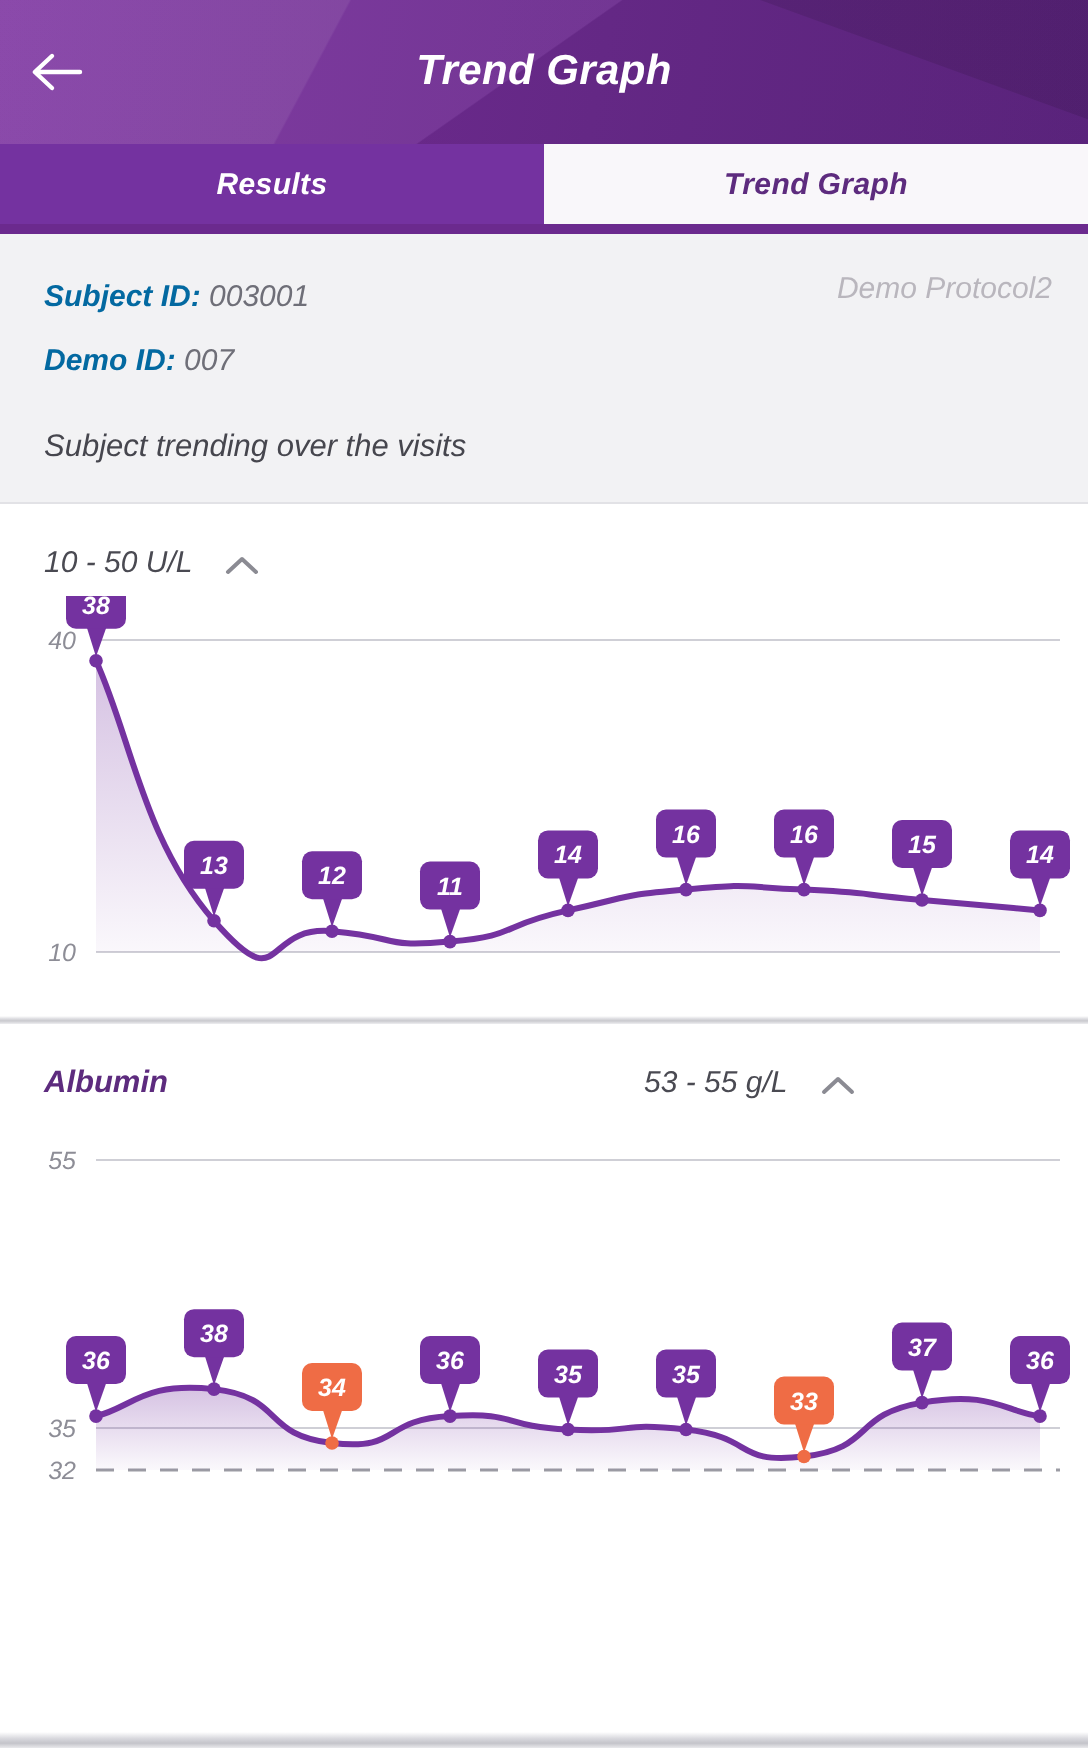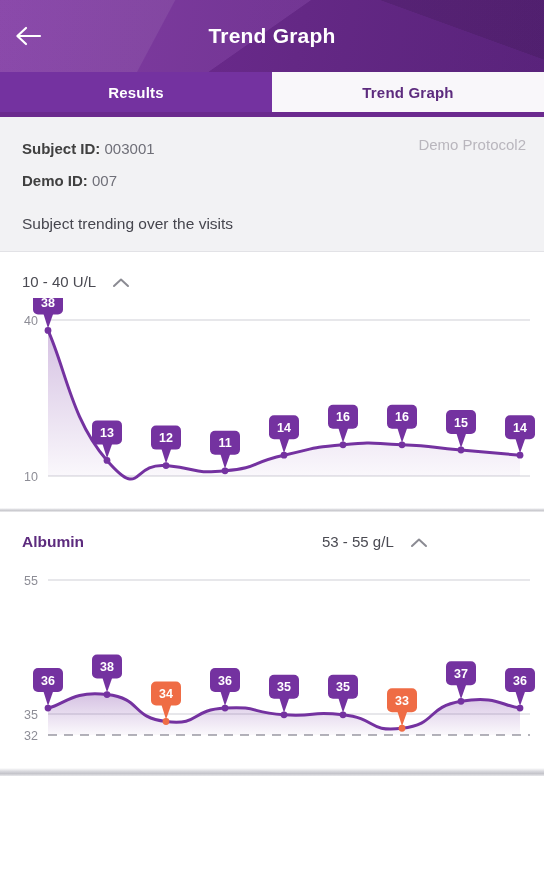--- a/index.html
+++ b/index.html
@@ -2,21 +2,21 @@
 <html><head>
 <meta charset="utf-8">
 <style>
   * { box-sizing: border-box; margin: 0; padding: 0; }
   html, body {
     width: 544px; height: 874px;
     font-family: "Liberation Sans", sans-serif;
     background: #ffffff;
     overflow: hidden;
   }
-  .app { position: relative; width: 544px; height: 776px; background:#fff; }
+  .app { position: relative; width: 544px; height: 874px; background:#fff;font-style:italic; }
 
   
   .header {
     position: relative;
     height: 72px;
     background: #6b2a8e;
     background-image:
       linear-gradient(118deg, rgba(255,255,255,0.075) 0%, rgba(255,255,255,0.075) 30%, rgba(0,0,0,0.0) 30.2%),
       linear-gradient(200deg, rgba(0,0,0,0.10) 0%, rgba(0,0,0,0.10) 22%, rgba(255,255,255,0.0) 22.2%),
       linear-gradient(145deg, rgba(255,255,255,0.06) 0%, rgba(255,255,255,0.06) 48%, rgba(0,0,0,0.06) 48.2%, rgba(0,0,0,0.06) 100%),
@@ -48,21 +48,21 @@
   .tab-underline { height: 5px; background: #6b2a8e; }
 
   
   .info {
     background: #f2f2f4;
     padding: 16px 22px 18px 22px;
     position: relative;
     border-bottom: 1px solid #e2e2e6;
   }
   .info-row { font-size: 15px; color: #6f6f78; line-height: 32px; }
-  .info-row .lbl { color: #404040; font-weight: 700; }
+  .info-row .lbl { color: #0369a1; font-weight: 700; }
   .protocol {
     position: absolute; right: 18px; top: 19px;
     font-size: 15px; color: #b9b6bd;
   }
   .info-sub {
     margin-top: 18px; font-size: 15.5px; color: #46464e;
   }
 
   
   .card { background: #ffffff; padding: 0 0 0 0; position: relative; }
@@ -121,21 +121,21 @@
     </div>
     <div class="info-row">
       <span class="lbl">Demo ID:</span>
       <span>007</span>
     </div>
     <div class="info-sub">Subject trending over the visits</div>
   </div>
 
   <div class="card">
     <div class="card-head">
-      <div class="card-range">10 - 40 U/L</div>
+      <div class="card-range">10 - 50 U/L</div>
       <div class="chev">
         <svg width="22" height="20" viewBox="0 0 22 20">
           <path d="M4 13 L11 6.5 L18 13" fill="none" stroke="#8b8b93" stroke-width="2" stroke-linecap="round" stroke-linejoin="round"></path>
         </svg>
       </div>
     </div>
     <div class="chart-wrap">
       <svg id="svg-chart-0" width="544" height="210" viewBox="0 0 544 210">
           <defs>
             <linearGradient id="grad0" x1="0" y1="0" x2="0" y2="1">

